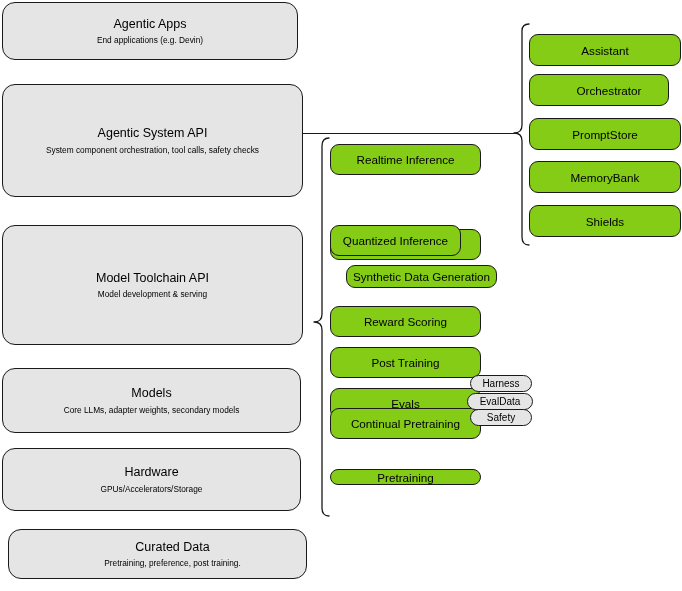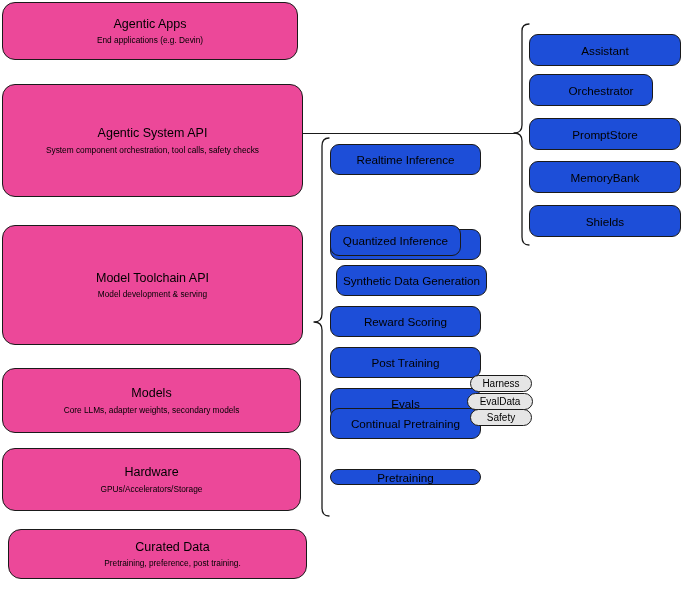--- a/index.html
+++ b/index.html
@@ -16,21 +16,21 @@
     width: 682px;
     height: 591px;
     overflow: hidden;
     background: #ffffff;
   }
   .box {
     position: absolute;
     box-sizing: border-box;
     border: 1.3px solid #1a1a1a;
     border-radius: 13px;
-    background: #ec4899;
+    background: #e5e5e5;
     display: flex;
     flex-direction: column;
     align-items: center;
     justify-content: center;
     text-align: center;
     line-height: 1.25;
   }
   .box .title {
     font-size: 12.5px;
     color: #000000;
@@ -41,21 +41,21 @@
     color: #000000;
     margin-top: 3px;
     white-space: nowrap;
   }
   .stack-box .title { font-size: 12.5px; }
   .capability-box {
     position: absolute;
     box-sizing: border-box;
     border: 1.3px solid #1a1a1a;
     border-radius: 9px;
-    background: #1d4ed8;
+    background: #84cc16;
     display: flex;
     align-items: center;
     justify-content: center;
     font-size: 11.7px;
     color: #000000;
     white-space: nowrap;
   }
   .pill {
     position: absolute;
     box-sizing: border-box;
@@ -123,21 +123,21 @@
 
   <div class="connector" style="left:303px; top:132.5px; width:212px; height:1.3px;"></div>
 
   <svg class="brace-svg" style="left:508px; top:22px; width:24px; height:232px;" viewBox="0 0 24 232">
     <path d="M 21 2 Q 14 2 14 9 L 14 103 Q 14 111 6 111 Q 14 111 14 119 L 14 215 Q 14 223 21 223"></path>
   </svg>
 
   <div class="capability-box" style="left:529px; top:34px; width:152px; height:32px;">
     <span>Assistant</span>
   </div>
-  <div class="capability-box" style="left:529px; top:74px; width:124px; height:32px;padding-left:20px;">
+  <div class="capability-box" style="left:529px; top:74px; width:140px; height:32px;padding-left:20px;">
     <span>Orchestrator</span>
   </div>
   <div class="capability-box" style="left:529px; top:118px; width:152px; height:32px;">
     <span>PromptStore</span>
   </div>
   <div class="capability-box" style="left:529px; top:161px; width:152px; height:32px;">
     <span>MemoryBank</span>
   </div>
   <div class="capability-box" style="left:529px; top:205px; width:152px; height:32px;">
     <span>Shields</span>
@@ -149,21 +149,21 @@
 
   <div class="capability-box" style="left:330px; top:144px; width:151px; height:31px;">
     <span>Realtime Inference</span>
   </div>
   <div class="capability-box" style="left:330px; top:184px; width:151px; height:31px;margin-top:45px;">
     <span>Batch Inference</span>
   </div>
   <div class="capability-box" style="left:330px; top:225px; width:131px; height:31px;">
     <span>Quantized Inference</span>
   </div>
-  <div class="capability-box" style="left:336px; top:265px; width:151px; height:31px;">
+  <div class="capability-box" style="left:346px; top:265px; width:151px; height:23px;">
     <span>Synthetic Data Generation</span>
   </div>
   <div class="capability-box" style="left:330px; top:306px; width:151px; height:31px;">
     <span>Reward Scoring</span>
   </div>
   <div class="capability-box" style="left:330px; top:347px; width:151px; height:31px;">
     <span>Post Training</span>
   </div>
   <div class="capability-box" style="left:330px; top:388px; width:151px; height:31px;">
     <span>Evals</span>

